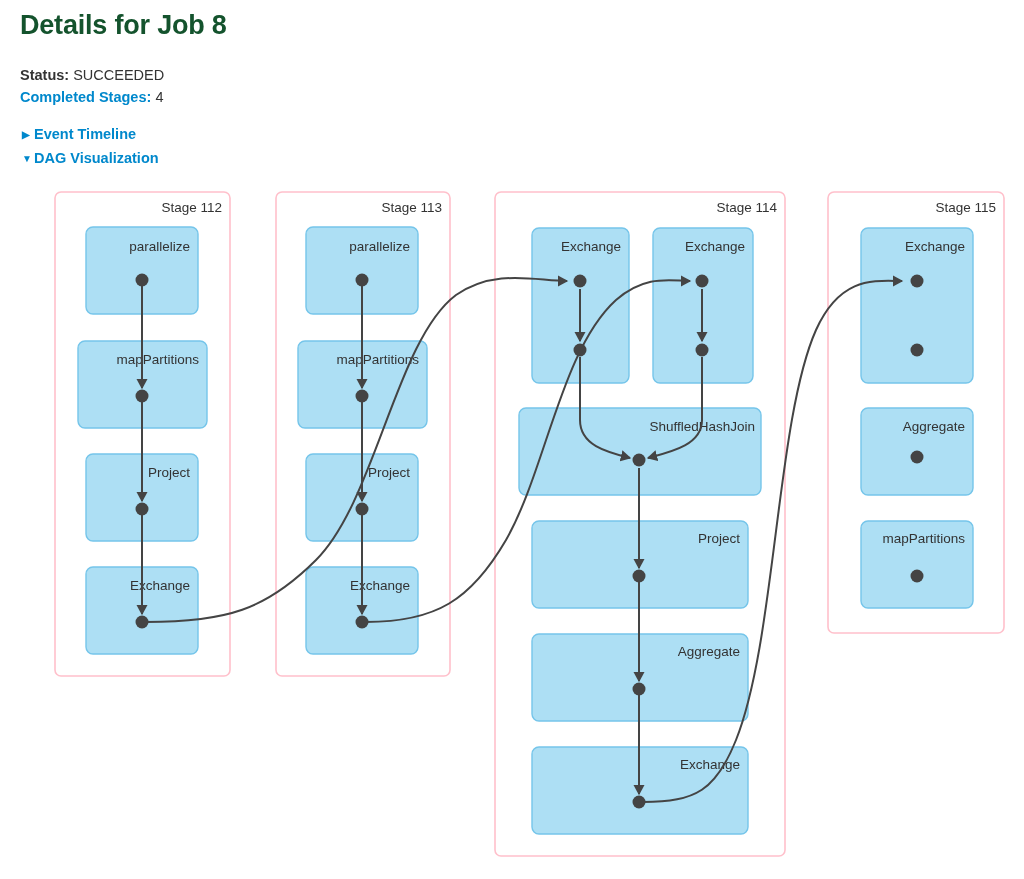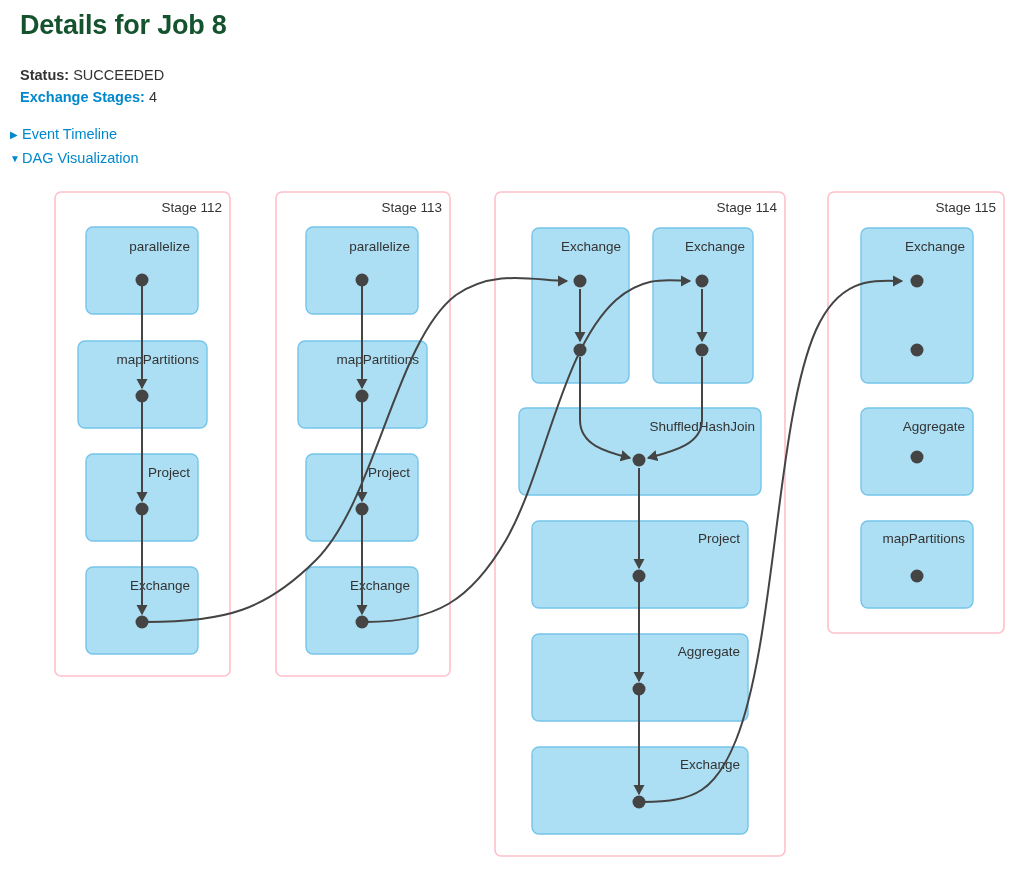--- a/index.html
+++ b/index.html
@@ -36,26 +36,27 @@
     margin-top: 8px;
   }
   .meta-line .k.link {
     color: #0088cc;
   }
   #meta-status { top: 67px; }
   #meta-stages { top: 89px; }
 
   .toggle-row {
     position: absolute;
-    left: 10px;
+    left: 22px;
     font-size: 14.5px;
     color: #0088cc;
     cursor: pointer;
     white-space: nowrap;
     user-select: none;
+    font-weight: bold;
   }
   #toggle-timeline { top: 126px; }
   #toggle-dag { top: 150px; }
   .caret {
     display: inline-block;
     width: 12px;
     color: #0088cc;
     font-size: 10px;
     vertical-align: 1px;
   }
@@ -113,21 +114,21 @@
 <body>
 
 <div id="page-title">Details for Job 8</div>
 
 <div class="meta-line" id="meta-status">
   <span class="k">Status:</span>
   <span>SUCCEEDED</span>
 </div>
 
 <div class="meta-line" id="meta-stages">
-  <span class="k link">Exchange Stages:</span>
+  <span class="k link">Completed Stages:</span>
   <span>4</span>
 </div>
 
 <div class="toggle-row" id="toggle-timeline">
   <span class="caret">▶</span><span class="toggle-label">Event Timeline</span>
 </div>
 
 <div class="toggle-row" id="toggle-dag">
   <span class="caret">▼</span><span class="toggle-label">DAG Visualization</span>
 </div>

